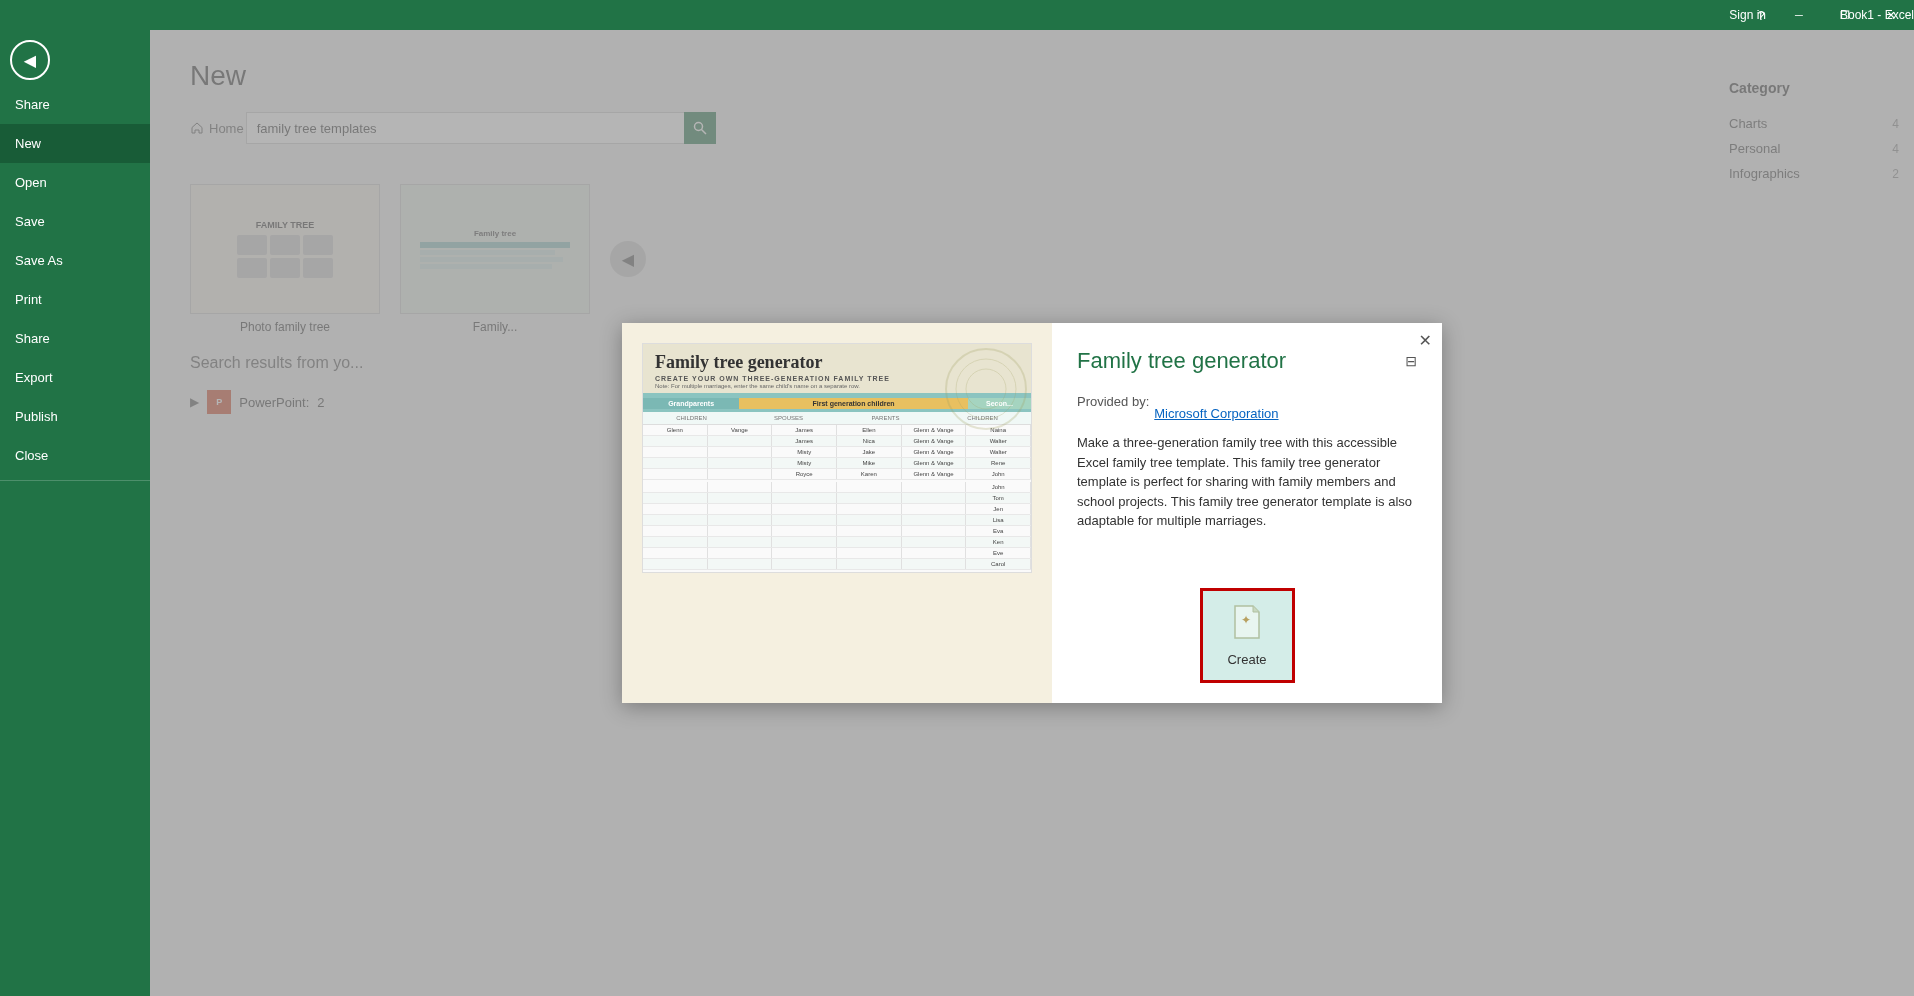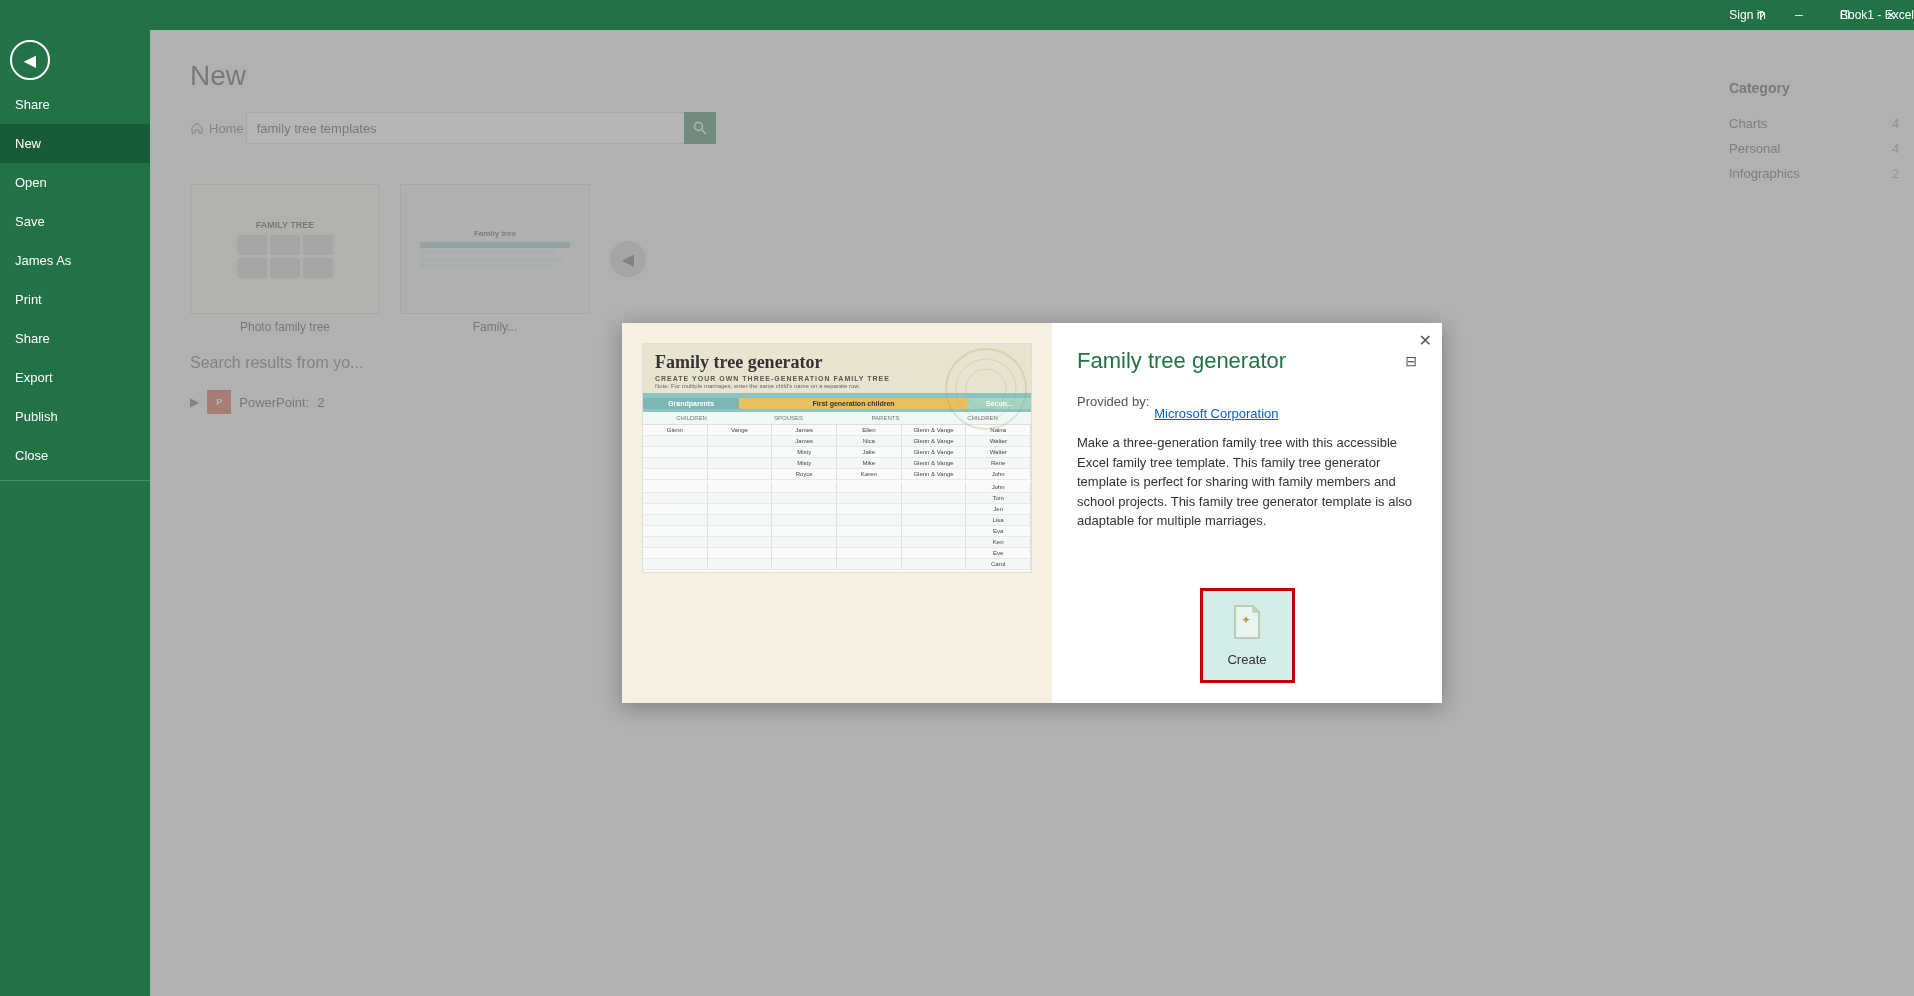--- a/index.html
+++ b/index.html
@@ -500,21 +500,21 @@
   <div class="sidebar-item active">
     <span>New</span>
   </div>
   <div class="sidebar-item">
     <span>Open</span>
   </div>
   <div class="sidebar-item">
     <span>Save</span>
   </div>
   <div class="sidebar-item">
-    <span>James As</span>
+    <span>Save As</span>
   </div>
   <div class="sidebar-item">
     <span>Print</span>
   </div>
   <div class="sidebar-item">
     <span>Share</span>
   </div>
   <div class="sidebar-item">
     <span>Export</span>
   </div>

